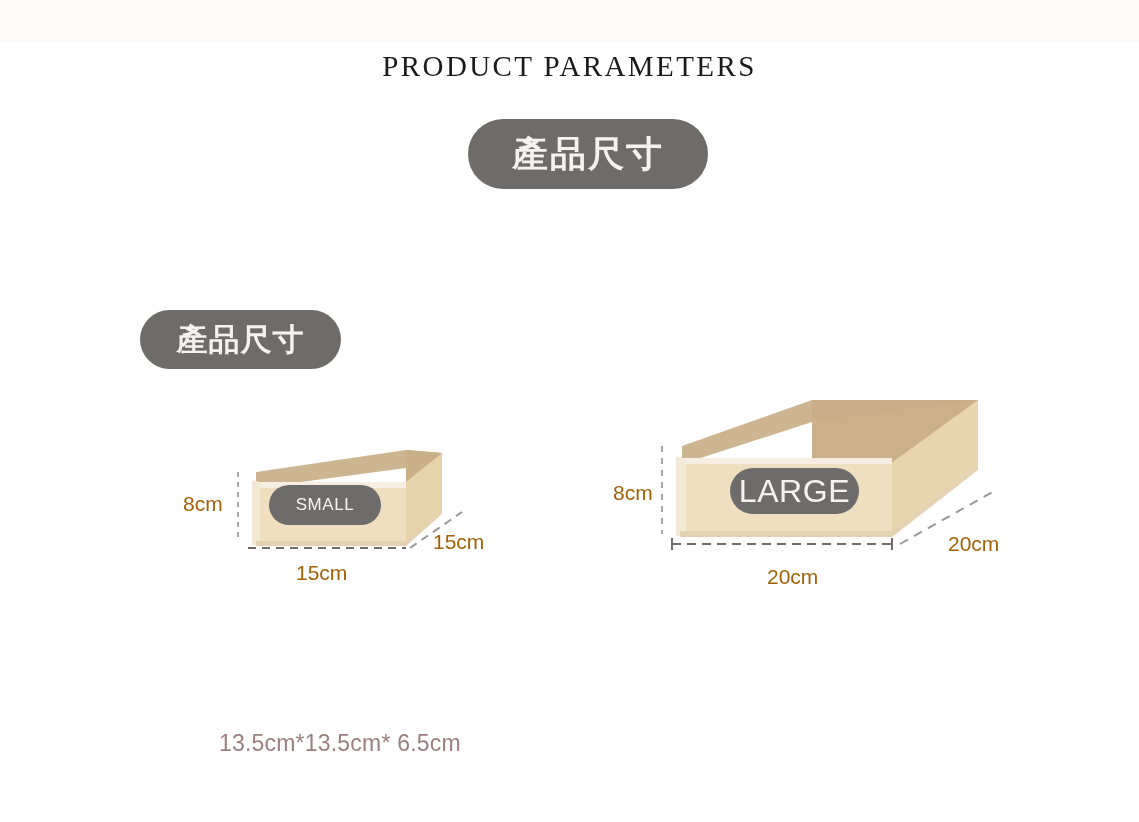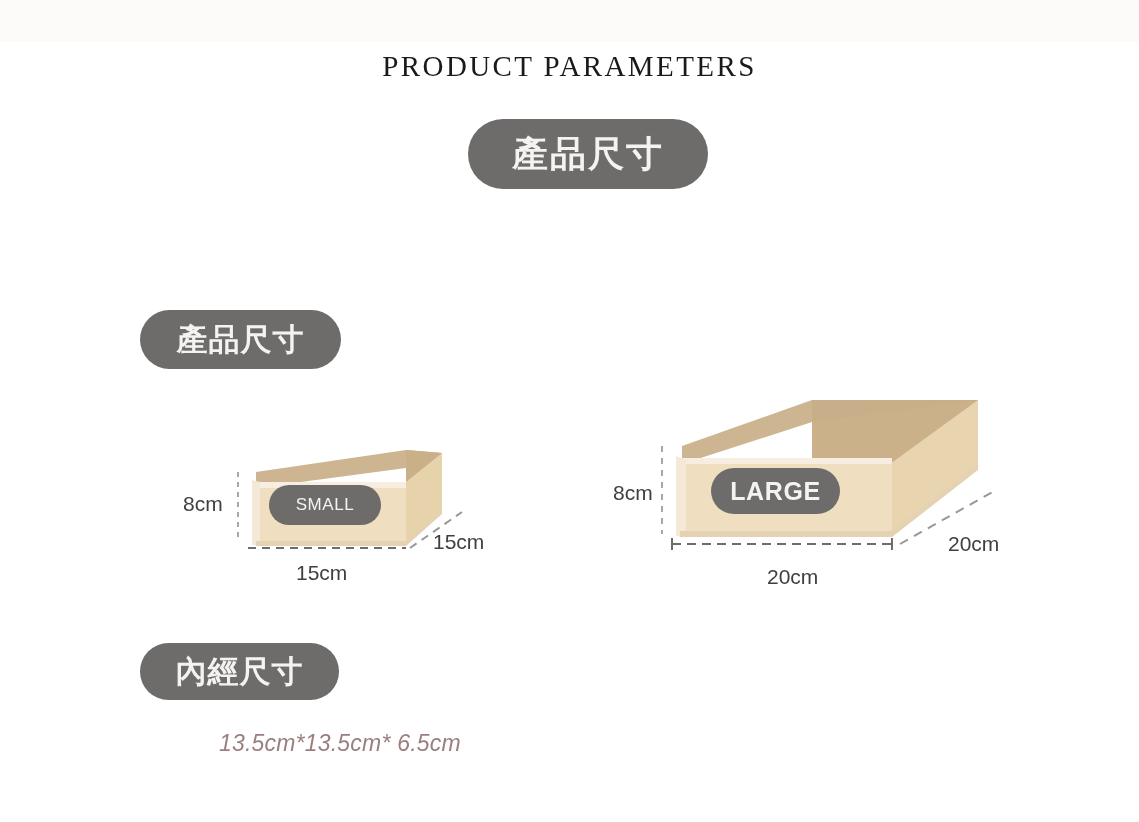--- a/index.html
+++ b/index.html
@@ -81,58 +81,57 @@
   }
 
   .pill-small {
     left: 269px; top: 485px;
     width: 112px; height: 40px;
     font-size: 17px;
     letter-spacing: 0.6px;
     font-weight: 400;
   }
   .pill-large {
-    left: 711px; top: 468px;
+    left: 730px; top: 468px;
     width: 129px; height: 46px;
-    font-size: 25px;
+    font-size: 32px;
     letter-spacing: 0.6px;
-    font-weight: 700;
+    font-weight: 400;
   }
 
   
   .box-svg {
     position: absolute;
   }
   #small-box-fig { left: 170px; top: 420px; }
   #large-box-fig { left: 600px; top: 380px; }
 
   
   .dim-label {
     position: absolute;
-    color: #404040;
+    color: #a16207;
     font-size: 21px;
     font-family: "Liberation Sans", sans-serif;
     white-space: nowrap;
   }
   .dim-sm-h { left: 183px; top: 492px; }
   .dim-sm-w { left: 296px; top: 561px; }
   .dim-sm-d { left: 433px; top: 530px; }
   .dim-lg-h { left: 613px; top: 481px; }
   .dim-lg-w { left: 767px; top: 565px; }
   .dim-lg-d { left: 948px; top: 532px; }
 
   
   .inner-dim {
     position: absolute;
     color: #9b7f7f;
     font-size: 23px;
     font-family: "Liberation Sans", sans-serif;
     white-space: nowrap;
     letter-spacing: 0.2px;
-    font-style: italic;
   }
   .inner-dim-small { left: 219px; top: 730px; }
   .inner-dim-large { left: 688px; top: 730px; }
 </style>
 </head>
 <body>
 
 <div id="page">
 
   <div class="top-band"></div>
@@ -199,18 +198,17 @@
 
     <line x1="300" y1="164" x2="396" y2="110" stroke="#9a9895" stroke-width="2" stroke-dasharray="9,7"></line>
   </svg>
 
   <div class="dim-label dim-lg-h">8cm</div>
   <div class="dim-label dim-lg-w">20cm</div>
   <div class="dim-label dim-lg-d">20cm</div>
 
   <div class="pill pill-large">LARGE</div>
 
-  <div class="pill pill-cjk pill-inner">內經尺寸</div>
 
   <div class="inner-dim inner-dim-small">13.5cm*13.5cm* 6.5cm</div>
 
 
 </div>
 
 </body></html>

